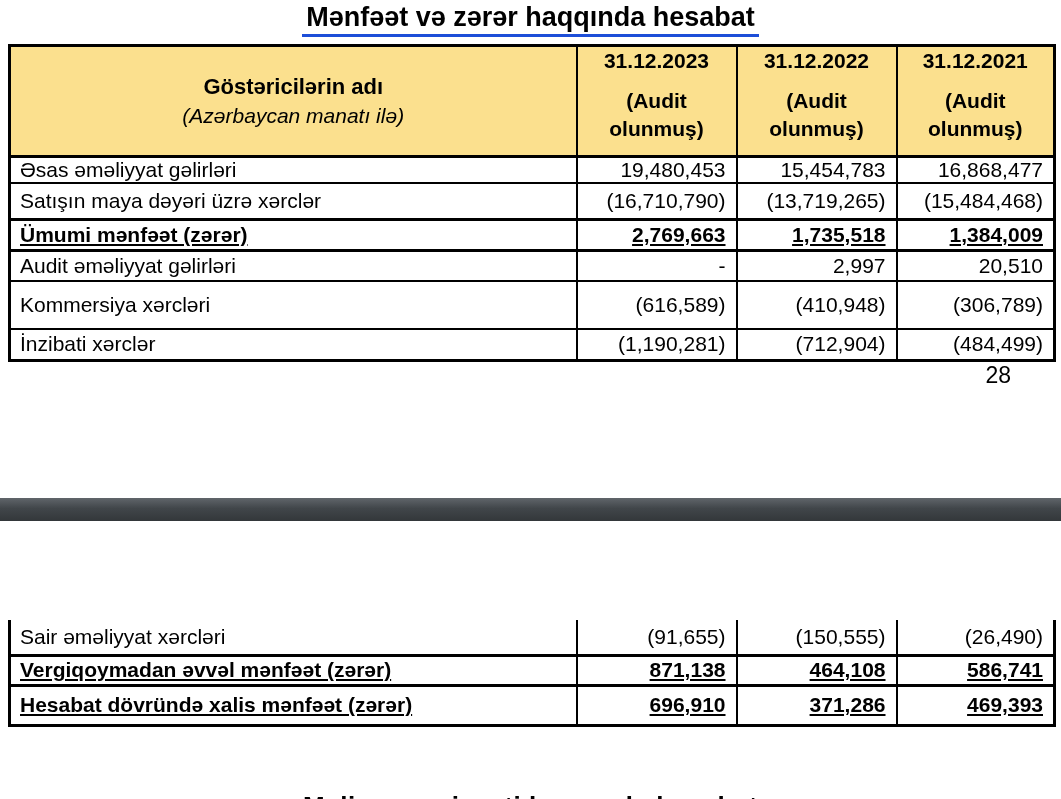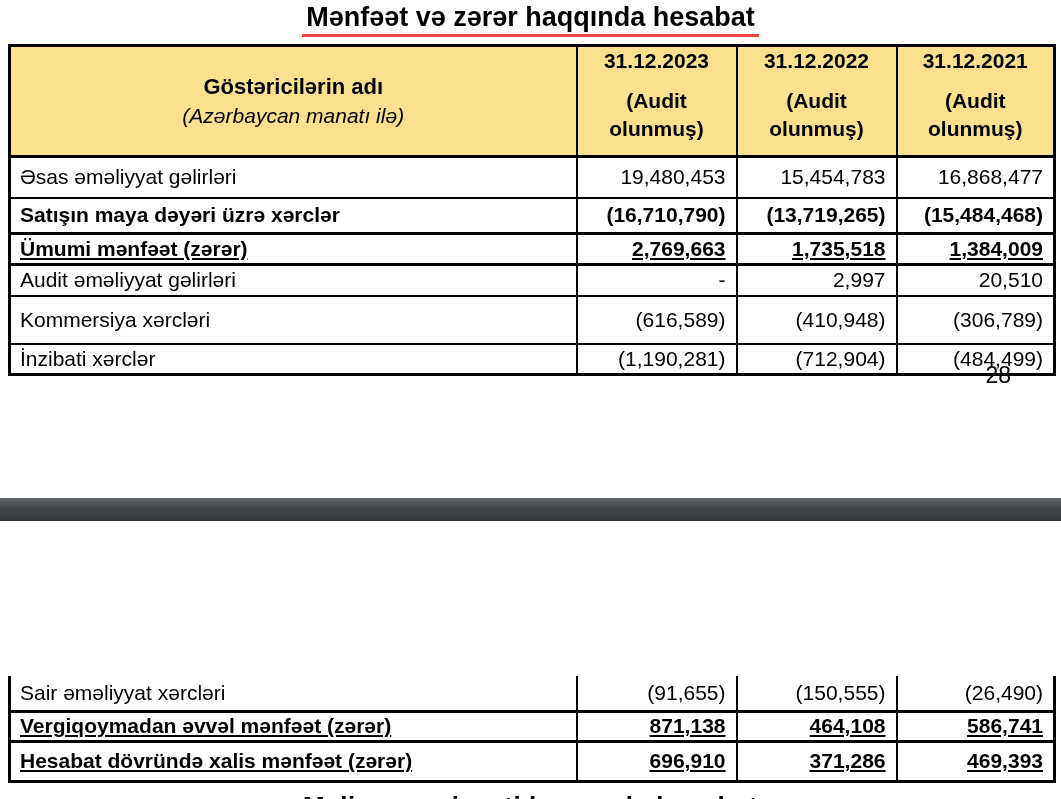--- a/index.html
+++ b/index.html
@@ -8,40 +8,40 @@
     --separator_top:#60656A;
     --separator_bottom:#33373A;
   }
   *{box-sizing:border-box;margin:0;padding:0;}
   html,body{background:#ffffff;}
   body{font-family:"Liberation Sans",sans-serif;color:#000;}
   .page{position:relative;width:1061px;height:799px;background:#fff;overflow:hidden;}
 
   
   .title-wrap{position:absolute;top:2px;left:0;width:100%;text-align:center;}
-  .title{display:inline-block;font-size:27px;font-weight:bold;border-bottom:3px solid #ef4444;padding:0 4px 1px 4px;letter-spacing:0px;}
+  .title{display:inline-block;font-size:27px;font-weight:bold;border-bottom:3px solid #1d4ed8;padding:0 4px 1px 4px;letter-spacing:0px;}
 
   
   table{border-collapse:collapse;table-layout:fixed;position:absolute;left:8px;width:1045px;background:#fff;}
   table.top-table{top:44px;border:3px solid var(--border);padding-left:24px;}
-  table.bottom-table{top:676px;border:3px solid var(--border);border-top:none;}
+  table.bottom-table{top:620px;border:3px solid var(--border);border-top:none;}
   td{border:2px solid var(--border);vertical-align:middle;font-size:21px;overflow:hidden;}
   .label-cell{text-align:left;padding-left:9px;}
   .num-cell{text-align:right;padding-right:10px;}
   tr.bold-row td{font-weight:bold;border-top-width:3px;border-bottom-width:3px;text-decoration:underline;}
 
   
   thead td{background:var(--header_bg);text-align:center;font-weight:bold;border-bottom-width:3px;height:91px;line-height:28px;font-size:21px;}
   .hdr-name-title{font-size:22px;font-weight:bold;line-height:30px;}
   .hdr-name-sub{font-size:21px;font-weight:normal;font-style:italic;line-height:28px;}
   .hdr-note{max-width:116px;margin:12px auto;}
 
   
-  .top-table tbody tr:nth-child(1){height:41px;}
-  .top-table tbody tr:nth-child(2){height:36px;font-weight:bold;}
+  .top-table tbody tr:nth-child(1){height:26px;}
+  .top-table tbody tr:nth-child(2){height:36px;}
   .top-table tbody tr:nth-child(3){height:31px;}
   .top-table tbody tr:nth-child(4){height:31px;}
   .top-table tbody tr:nth-child(5){height:48px;}
   .top-table tbody tr:nth-child(6){height:31px;}
 
   
   .bottom-table tbody tr:nth-child(1){height:35px;}
   .bottom-table tbody tr:nth-child(1) td{border-top:none;}
   .bottom-table tbody tr:nth-child(2){height:30px;}
   .bottom-table tbody tr:nth-child(3){height:40px;}

